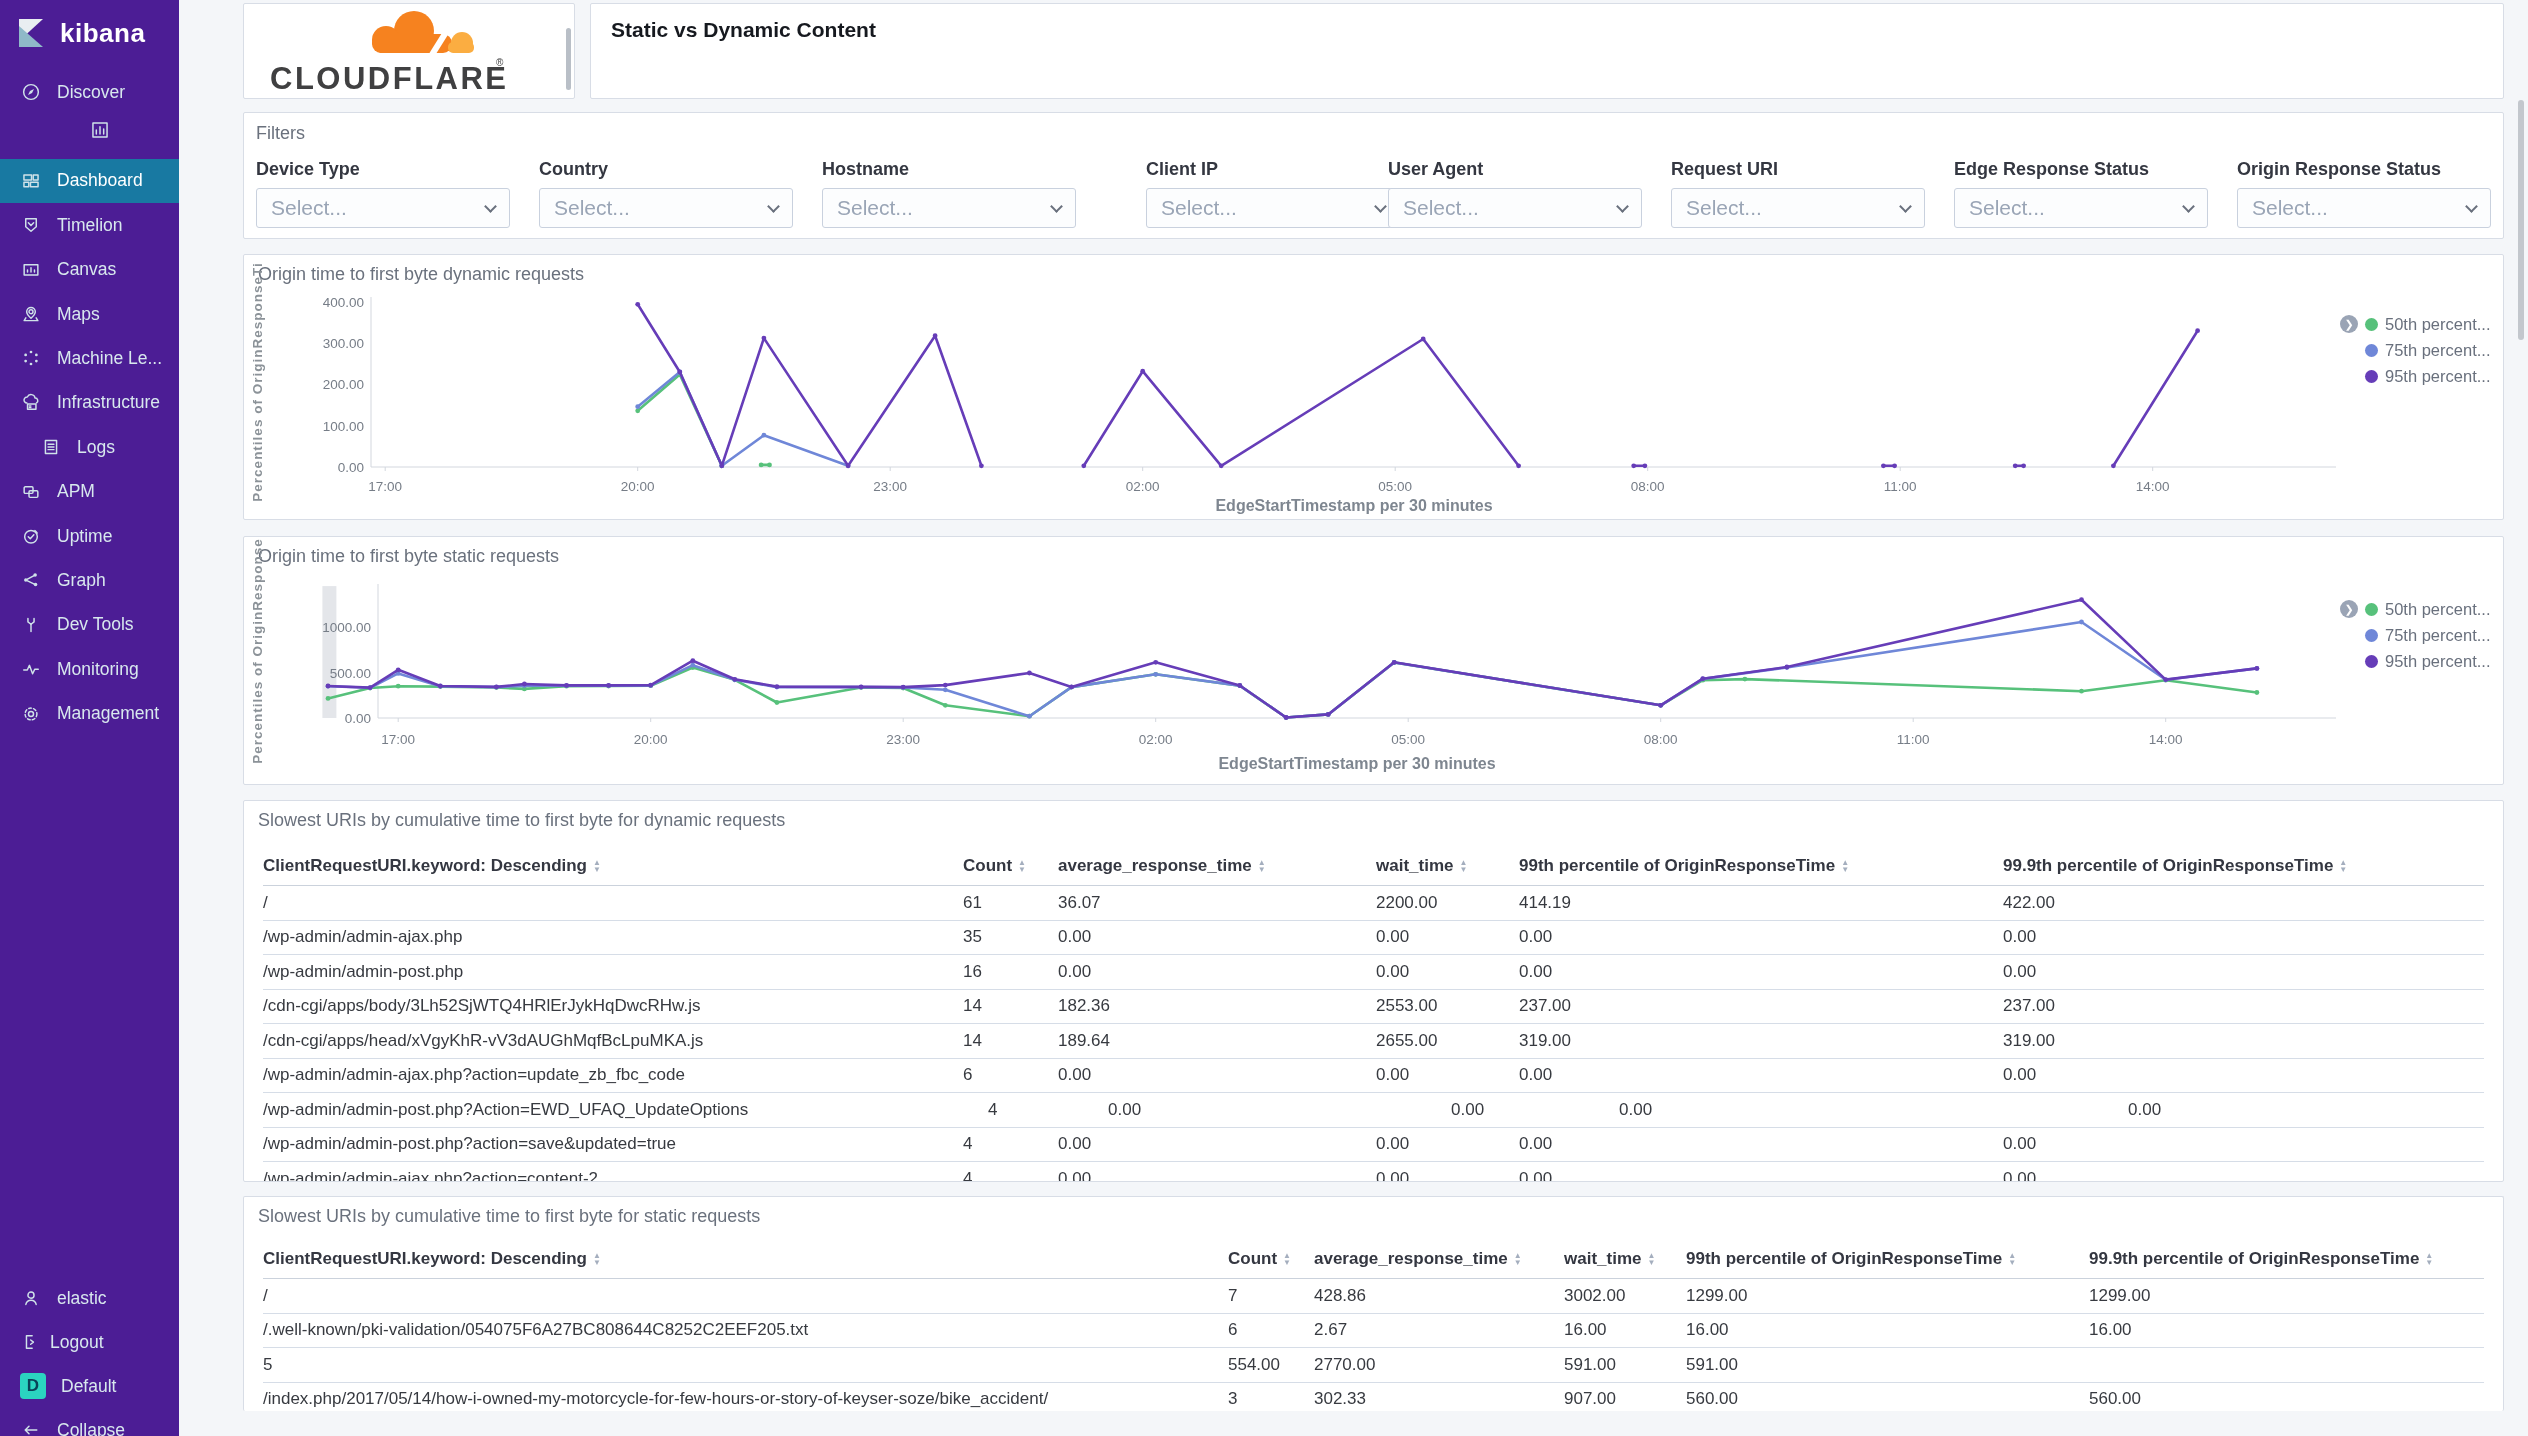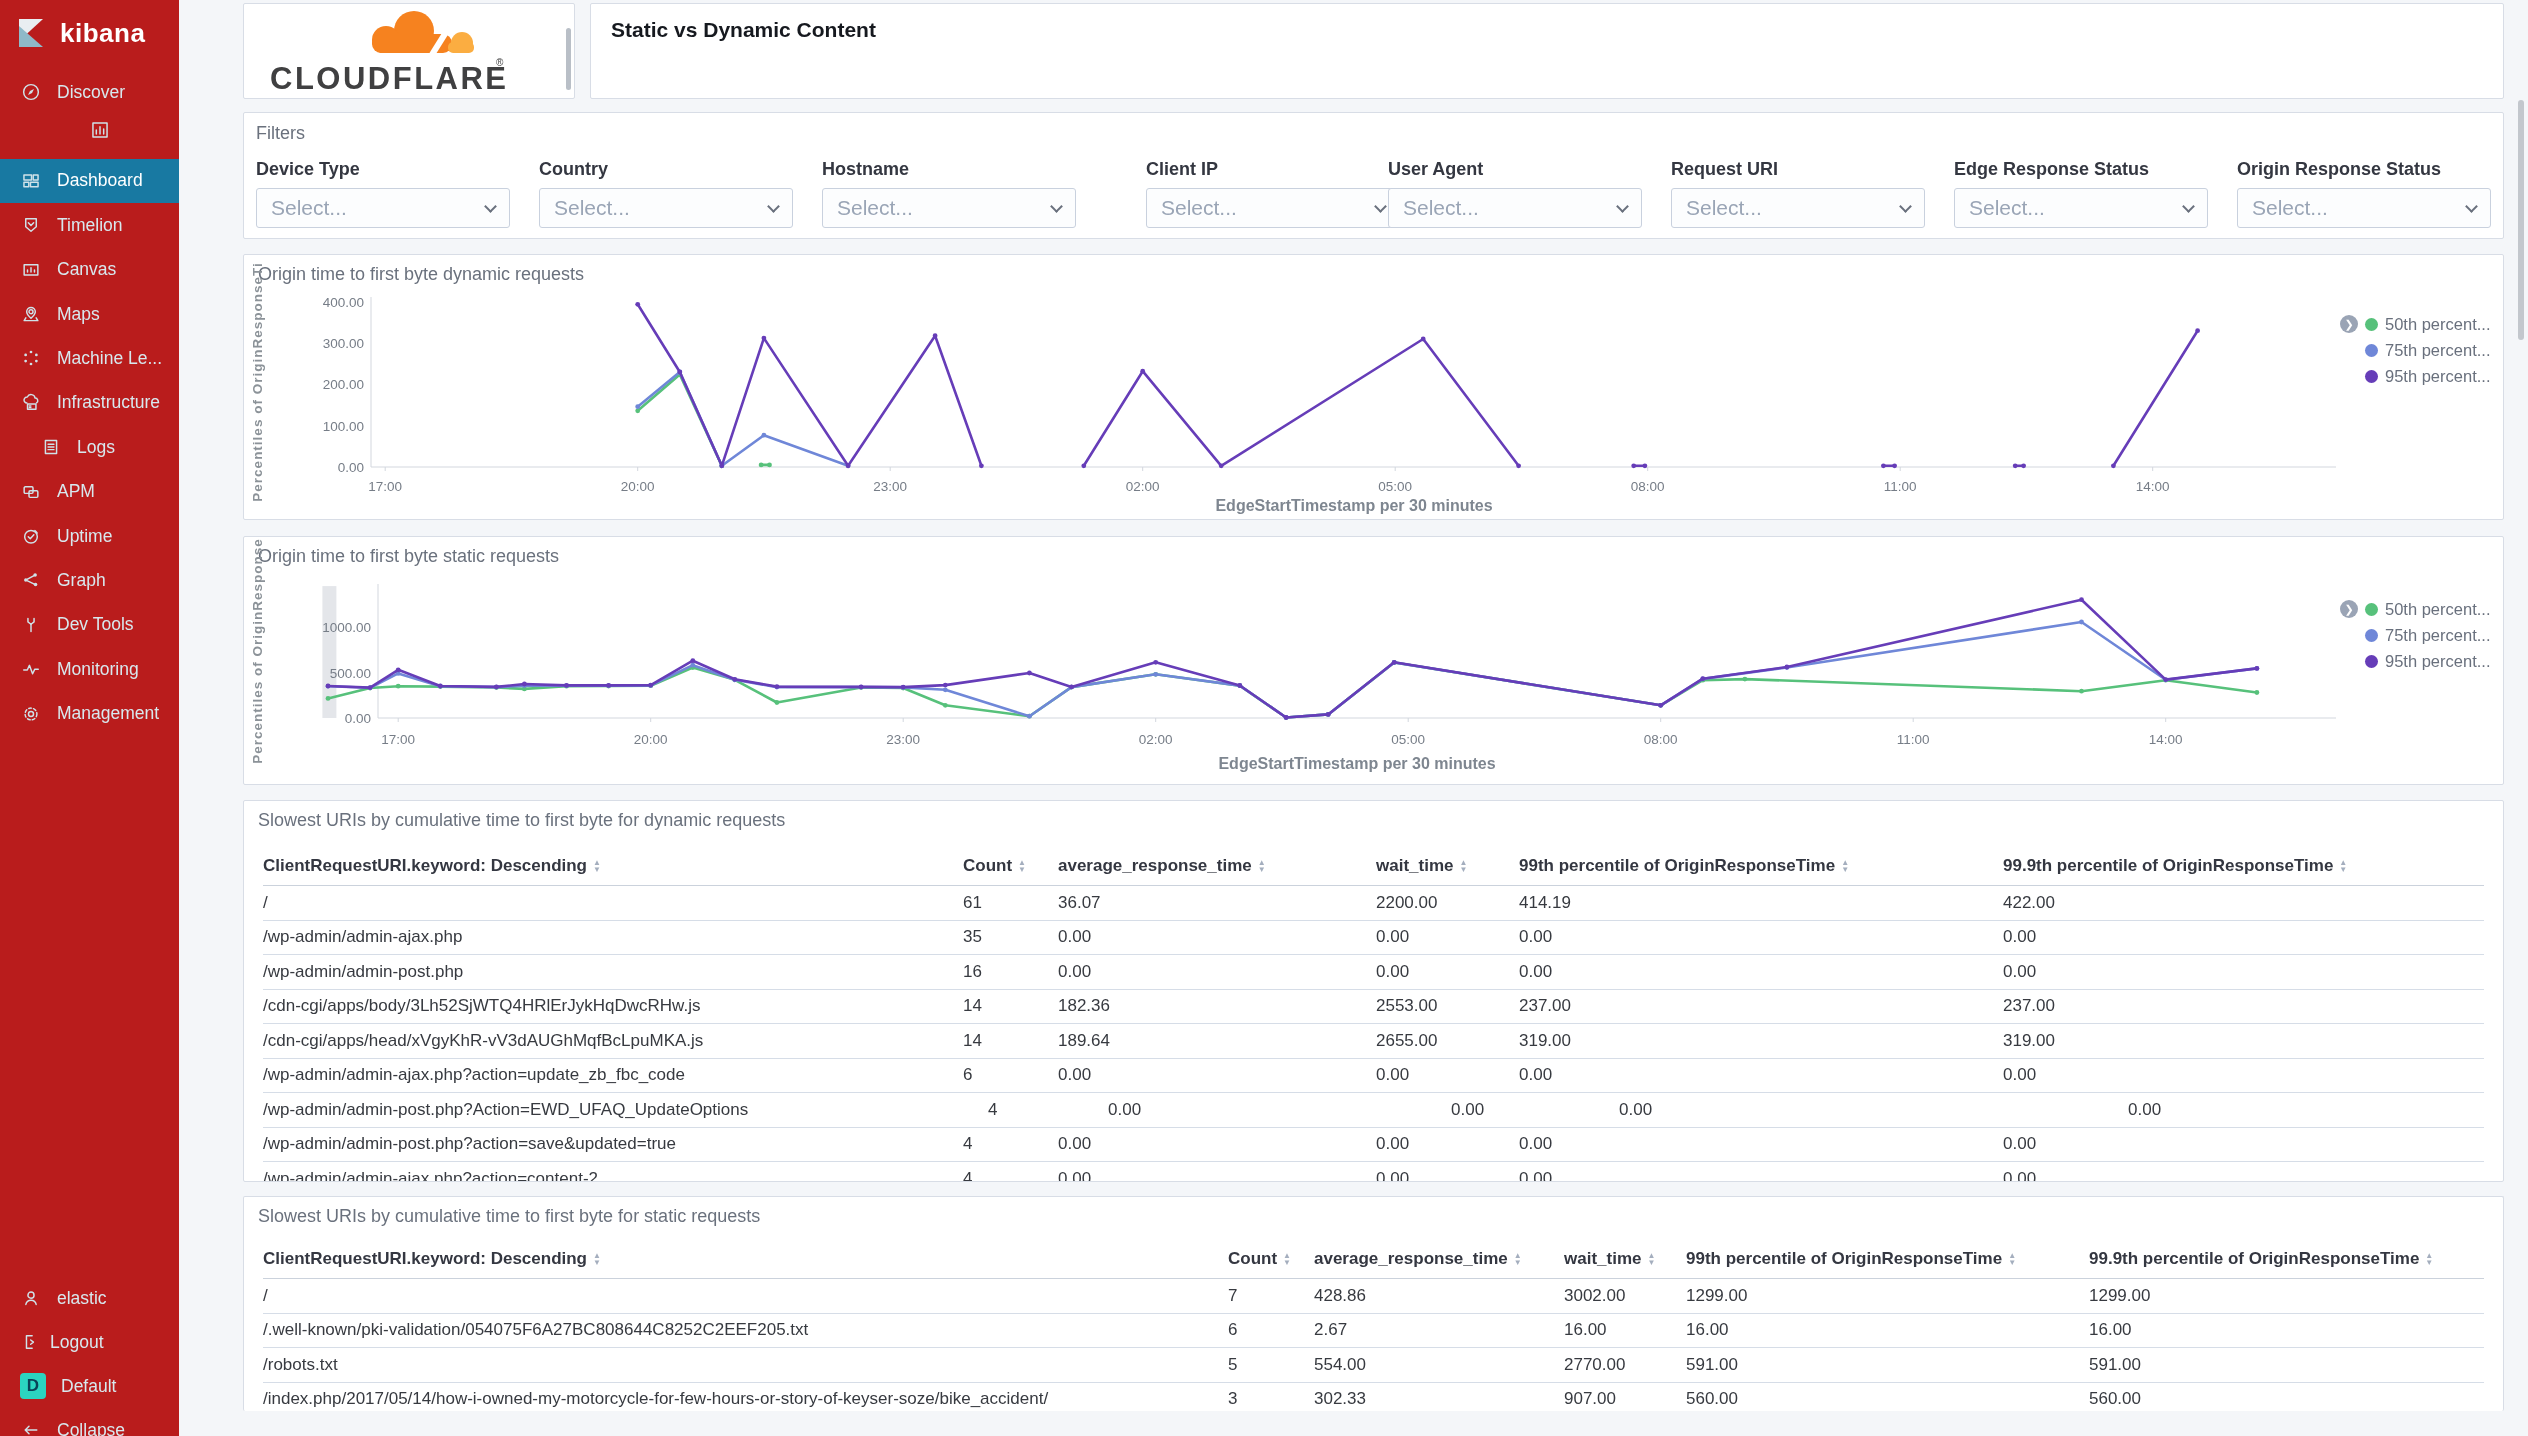--- a/index.html
+++ b/index.html
@@ -1,20 +1,20 @@
 <!DOCTYPE html>
 <html><head>
 <meta charset="utf-8">
 <style>
   * { margin:0; padding:0; box-sizing:border-box; }
   html,body { width:2528px; height:1436px; overflow:hidden; font-family:"Liberation Sans", sans-serif; background:#f4f6f9; }
   .app { position:absolute; inset:0; }
 
   
-  .sidebar { position:absolute; left:0; top:0; width:179px; height:1436px; background:#b91c1c; z-index:5;text-align:right; }
+  .sidebar { position:absolute; left:0; top:0; width:179px; height:1436px; background:#4c1d95; z-index:5;text-align:right; }
   .logo-row { position:absolute; left:0; top:0; width:179px; height:66px; display:flex; align-items:center; padding-left:14px; gap:12px; cursor:pointer; }
   .logo-text { color:#ffffff; font-size:26px; font-weight:bold; letter-spacing:0.5px; }
   .nav-item { position:absolute; left:0; width:179px; height:44px; display:flex; align-items:center; padding-left:20px; gap:15px; cursor:pointer; }
   .nav-item.active { background:#1879a2; }
   .nav-ico { width:22px; height:22px; display:flex; align-items:center; justify-content:center; flex:0 0 22px; }
   .nav-ico svg { stroke:#cfe2e9; fill:none; stroke-width:1.4; stroke-linecap:round; stroke-linejoin:round; }
   .nav-ico svg .fl { fill:#cfe2e9; stroke:none; }
   .nav-label { color:#d8e8ee; font-size:17.5px; white-space:nowrap; }
   .nav-item.active .nav-label { color:#ffffff; }
   .badge-d { width:26px; height:26px; background:#2bd4c0; color:#0a4157; font-weight:bold; font-size:17px; border-radius:4px; display:flex; align-items:center; justify-content:center; }
@@ -731,21 +731,20 @@
         </div>
         <div class="trow tbody" style="grid-template-columns: 965px 86px 250px 122px 403px 1fr;">
           <div class="tcell">/.well-known/pki-validation/054075F6A27BC808644C8252C2EEF205.txt</div>
           <div class="tcell">6</div>
           <div class="tcell">2.67</div>
           <div class="tcell">16.00</div>
           <div class="tcell">16.00</div>
           <div class="tcell">16.00</div>
         </div>
         <div class="trow tbody" style="grid-template-columns: 965px 86px 250px 122px 403px 1fr;">
-          <div class="tcell">/robots.txt</div>
           <div class="tcell">5</div>
           <div class="tcell">554.00</div>
           <div class="tcell">2770.00</div>
           <div class="tcell">591.00</div>
           <div class="tcell">591.00</div>
         </div>
         <div class="trow tbody" style="grid-template-columns: 965px 86px 250px 122px 403px 1fr;">
           <div class="tcell">/index.php/2017/05/14/how-i-owned-my-motorcycle-for-few-hours-or-story-of-keyser-soze/bike_accident/</div>
           <div class="tcell">3</div>
           <div class="tcell">302.33</div>

